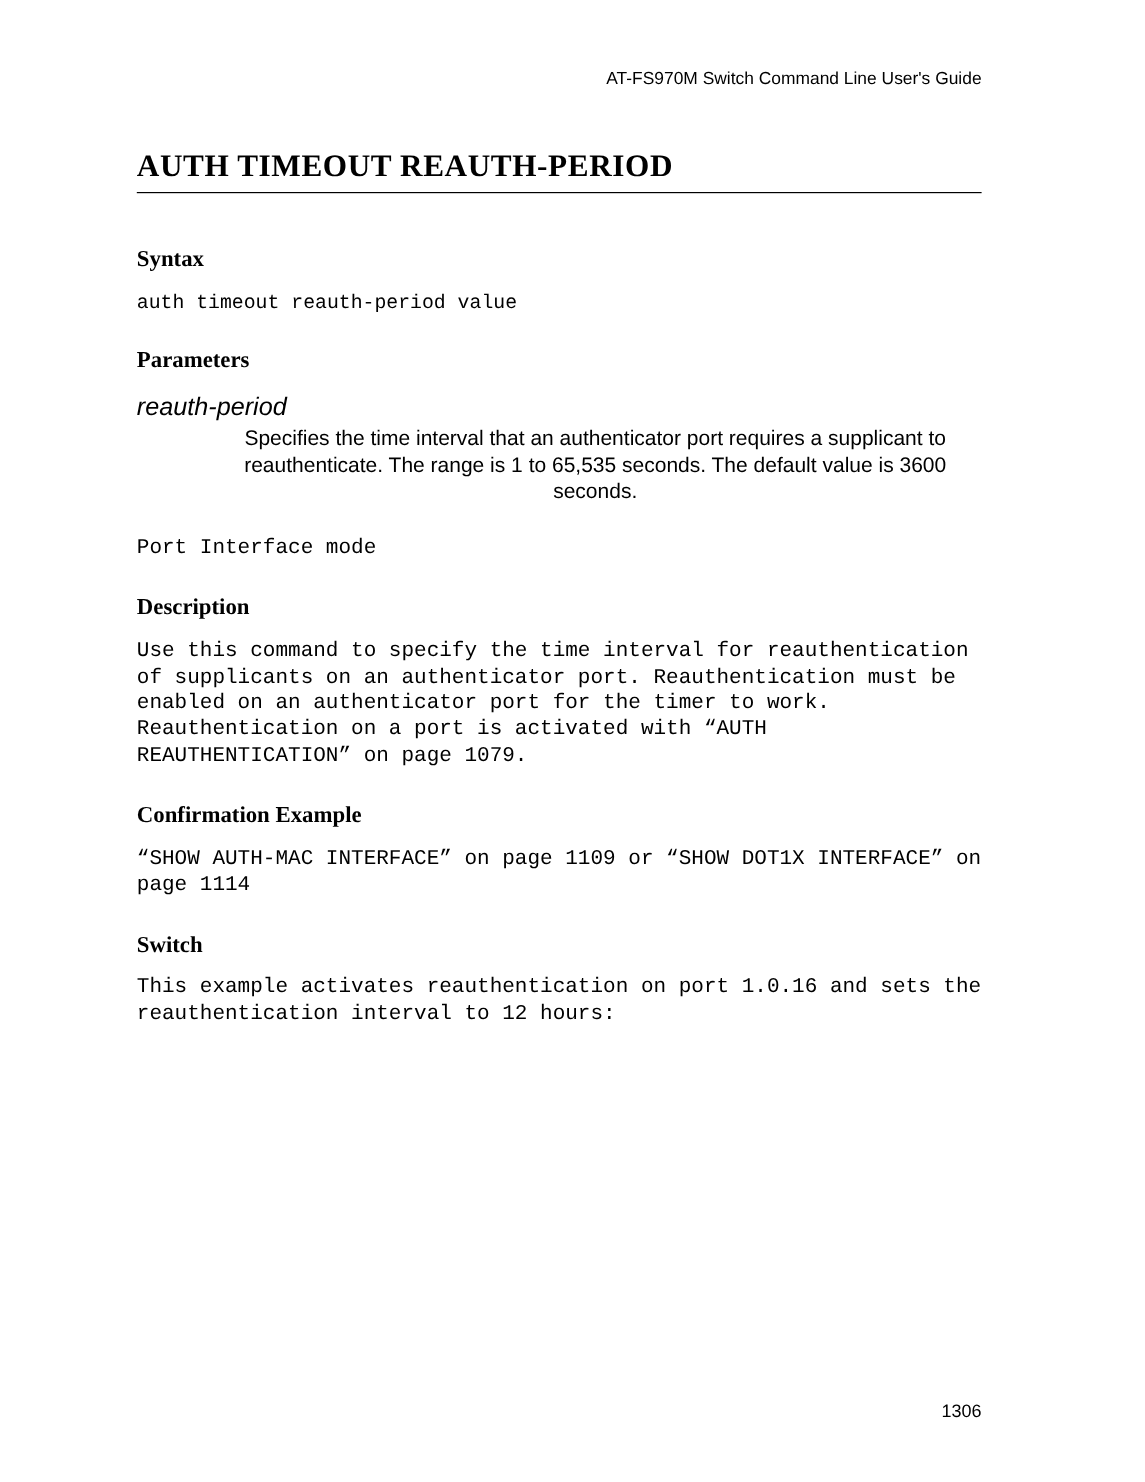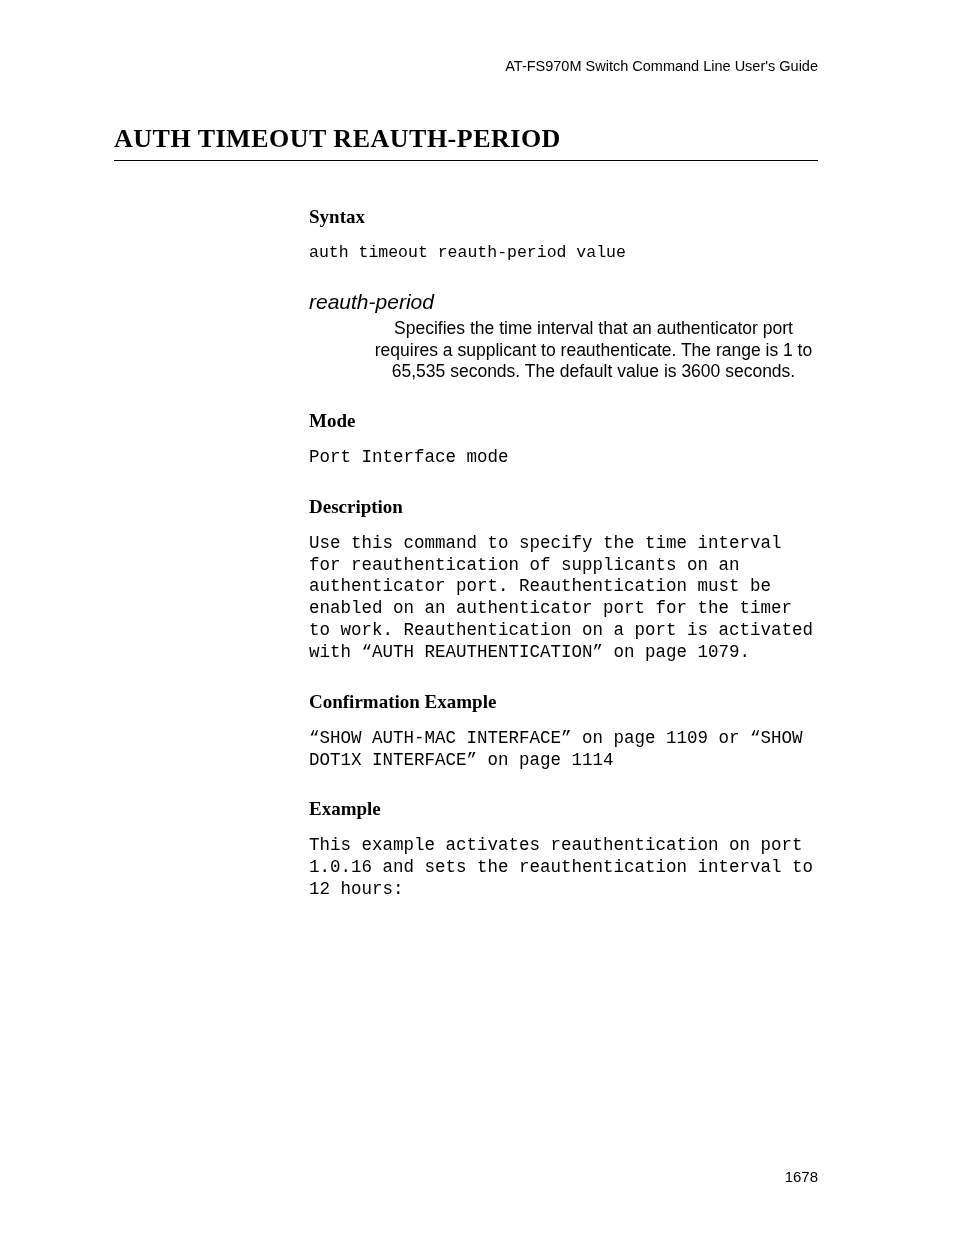--- a/index.html
+++ b/index.html
@@ -32,21 +32,20 @@
     font-size: 26px;
     letter-spacing: 0.5px;
     margin: 0 0 6px 0;
   }
   .title-rule {
     border: none;
     border-top: 1.5px solid #000;
     margin: 0 0 44px 0;
   }
   .body {
-    margin-left: 195px;
     margin-right: 0;
     font-size: 17.5px;
     line-height: 1.25;
   }
   .h2 {
     font-family: "Times New Roman", Times, serif;
     font-weight: bold;
     font-size: 19px;
     margin: 0 0 14px 0;
   }
@@ -95,32 +94,32 @@
   <div class="running-head">AT-FS970M Switch Command Line User's Guide</div>
 
   <h1 class="title">AUTH TIMEOUT REAUTH-PERIOD</h1>
   <hr class="title-rule">
 
   <div class="body">
 
     <div class="h2">Syntax</div>
     <p class="syntax-line"><span>auth timeout reauth-period </span><span class="arg">value</span></p>
 
+    <div class="h2">Parameters</div>
     <p class="param-name">reauth-period</p>
     <p class="param-desc">Specifies the time interval that an authenticator port requires a supplicant to reauthenticate. The range is 1 to 65,535 seconds. The default value is 3600 seconds.</p>
 
-    <div class="h2">Mode</div>
     <p class="para">Port Interface mode</p>
 
     <div class="h2">Description</div>
     <p class="para">Use this command to specify the time interval for reauthentication of supplicants on an authenticator port. Reauthentication must be enabled on an authenticator port for the timer to work. Reauthentication on a port is activated with “AUTH REAUTHENTICATION” on page 1079.</p>
 
     <div class="h2">Confirmation Example</div>
     <p class="para">“SHOW AUTH-MAC INTERFACE” on page 1109 or “SHOW DOT1X INTERFACE” on page 1114</p>
 
-    <div class="h2">Example</div>
+    <div class="h2">Switch</div>
     <p class="para">This example activates reauthentication on port 1.0.16 and sets the reauthentication interval to 12 hours:</p>
 
   </div>
 
-  <div class="page-num">1678</div>
+  <div class="page-num">1306</div>
 
 </div>
 
 </body></html>

